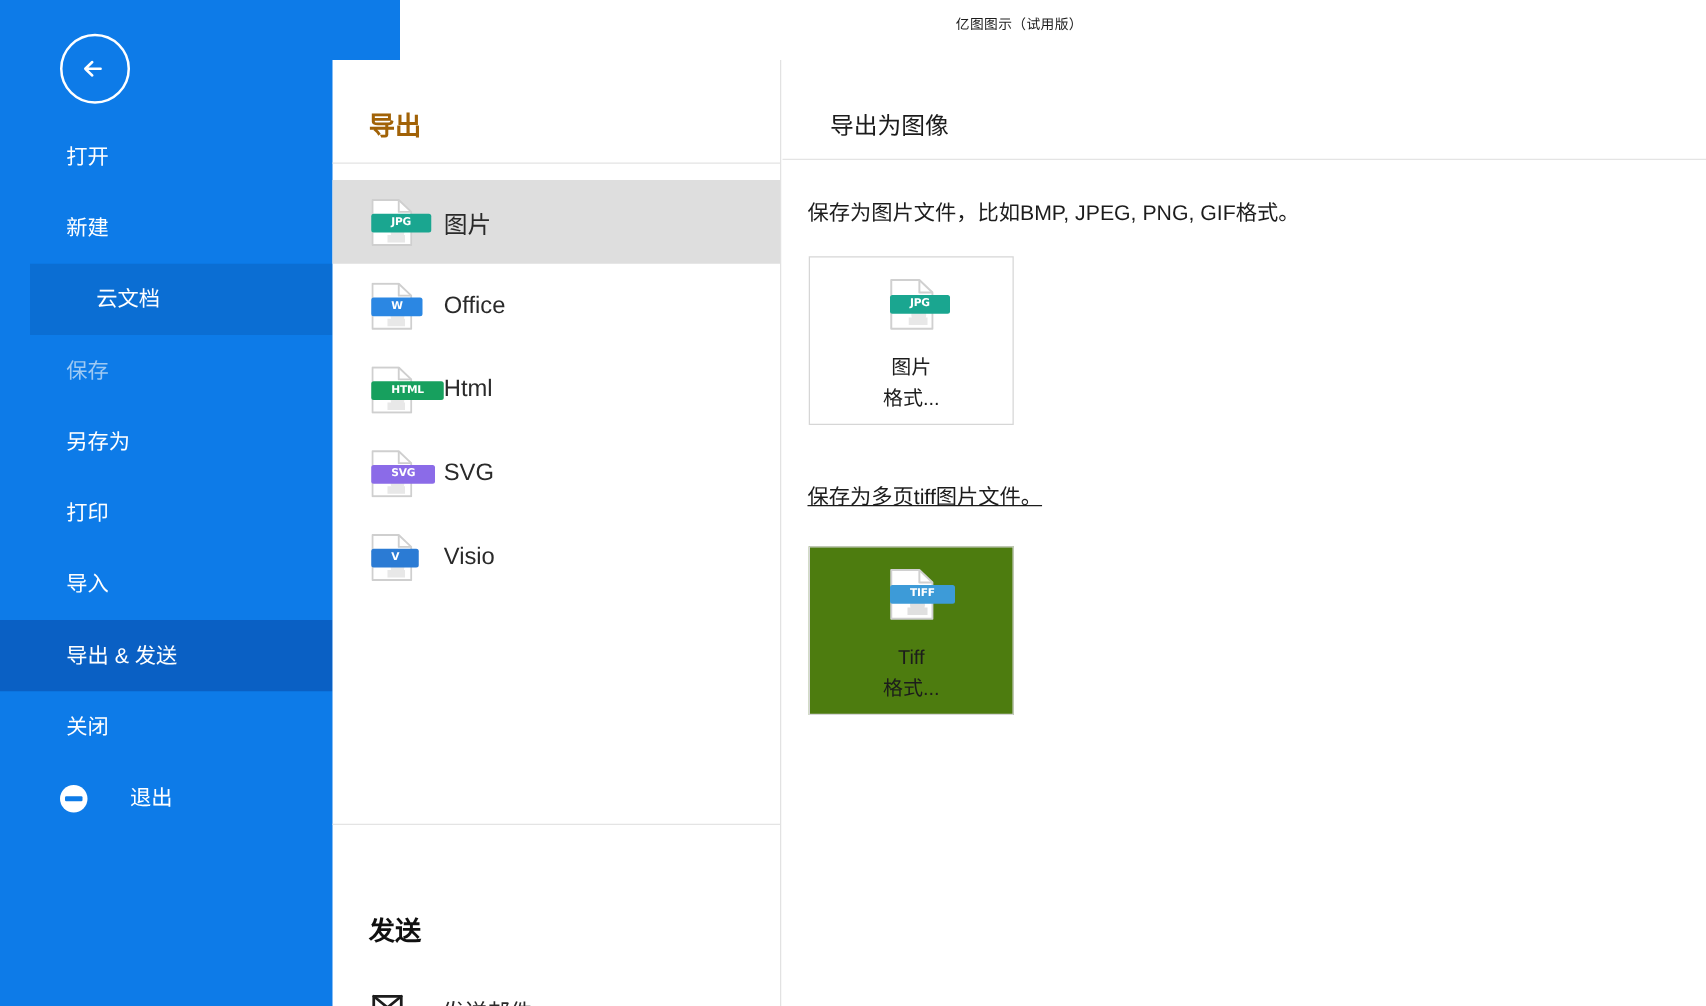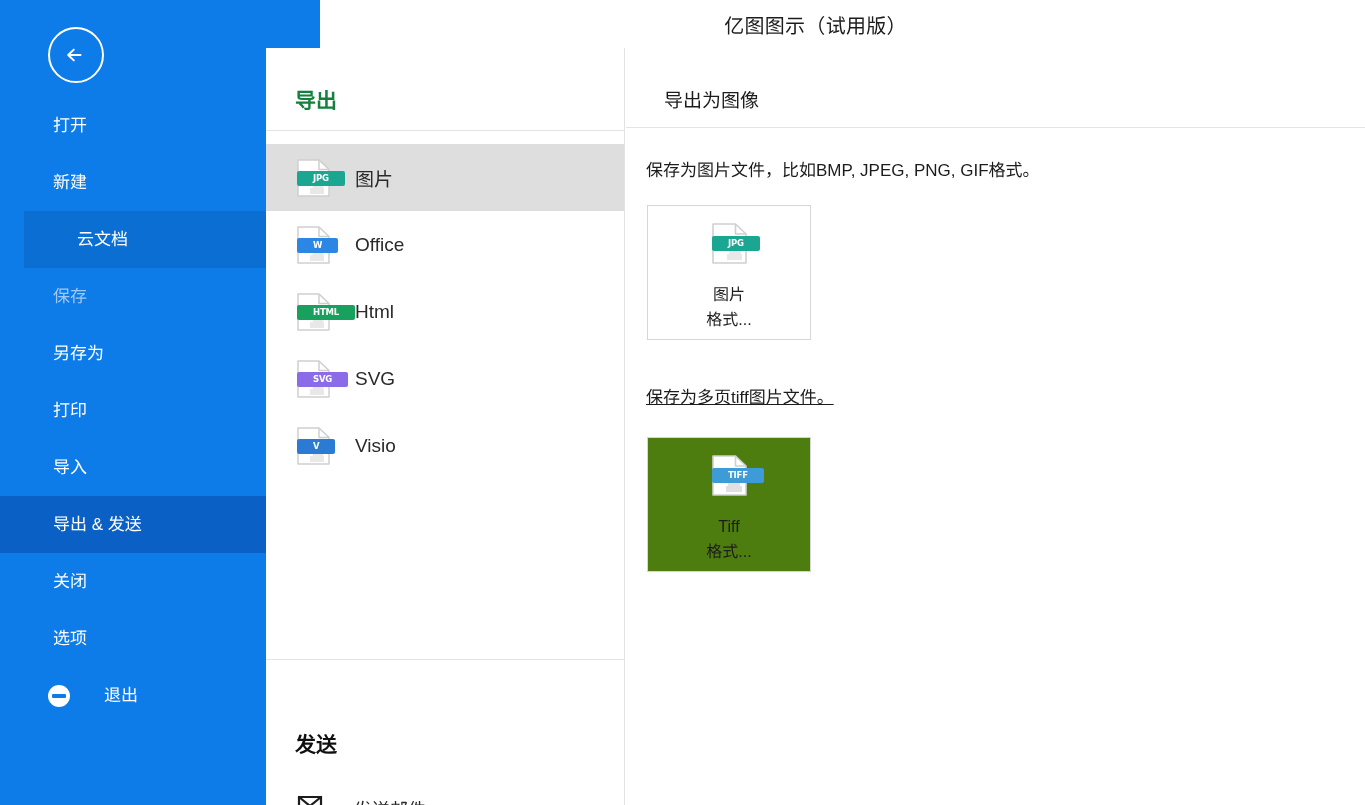--- a/index.html
+++ b/index.html
@@ -31,21 +31,21 @@
     width: 1099px;
     height: 48px;
     background: #ffffff;
   }
   .titlebar-text {
     position: absolute;
     left: 0;
     top: 10px;
     width: 1099px;
     text-align: center;
-    font-size: 20px;
+    font-size: 11px;
     color: #1c1c1c;
     letter-spacing: 0.3px;
   }
 
   
   .sidebar {
     position: absolute;
     left: 0;
     top: 0;
     width: 320px;
@@ -133,21 +133,21 @@
     background: #ffffff;
     border-right: 1px solid #e2e2e2;
     box-sizing: border-box;
   }
   .mid-heading {
     position: absolute;
     left: 29px;
     top: 36px;
     font-size: 21px;
     font-weight: bold;
-    color: #15803d;
+    color: #a16207;
   }
   .mid-rule {
     position: absolute;
     left: 0;
     width: 358px;
     height: 1px;
     background: #e4e4e4;
   }
   #mid-rule-top { top: 82px; }
   #mid-rule-bottom { top: 611px; }
@@ -323,21 +323,20 @@
     <div class="sidebar-list" id="sidebar-list">
         <div class="sb-item"><span class="sb-label">打开</span></div>
         <div class="sb-item"><span class="sb-label">新建</span></div>
         <div class="sb-item hover"><span class="sb-label">云文档</span></div>
         <div class="sb-item disabled"><span class="sb-label">保存</span></div>
         <div class="sb-item"><span class="sb-label">另存为</span></div>
         <div class="sb-item"><span class="sb-label">打印</span></div>
         <div class="sb-item"><span class="sb-label">导入</span></div>
         <div class="sb-item active"><span class="sb-label">导出 &amp; 发送</span></div>
         <div class="sb-item"><span class="sb-label">关闭</span></div>
-        <div class="sb-item"><span class="sb-label">选项</span></div>
         <div class="sb-item with-icon"><span class="sb-exit-icon"></span><span class="sb-label">退出</span></div>
       </div>
   </div>
 
   <div class="midcol">
     <div class="mid-heading">导出</div>
     <div class="mid-rule" id="mid-rule-top"></div>
 
     <div class="export-list" id="export-list">
         <div class="ex-row selected">

